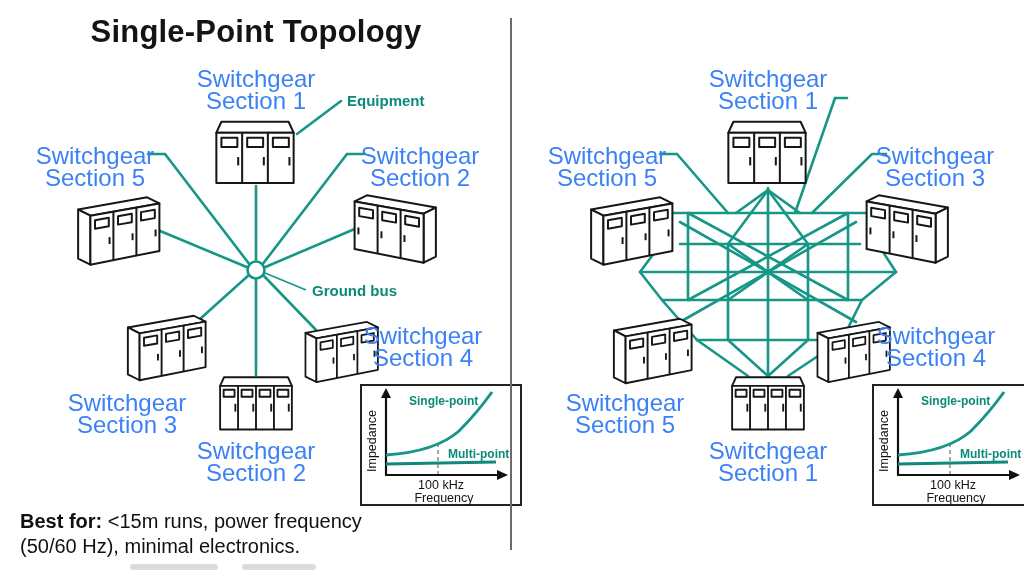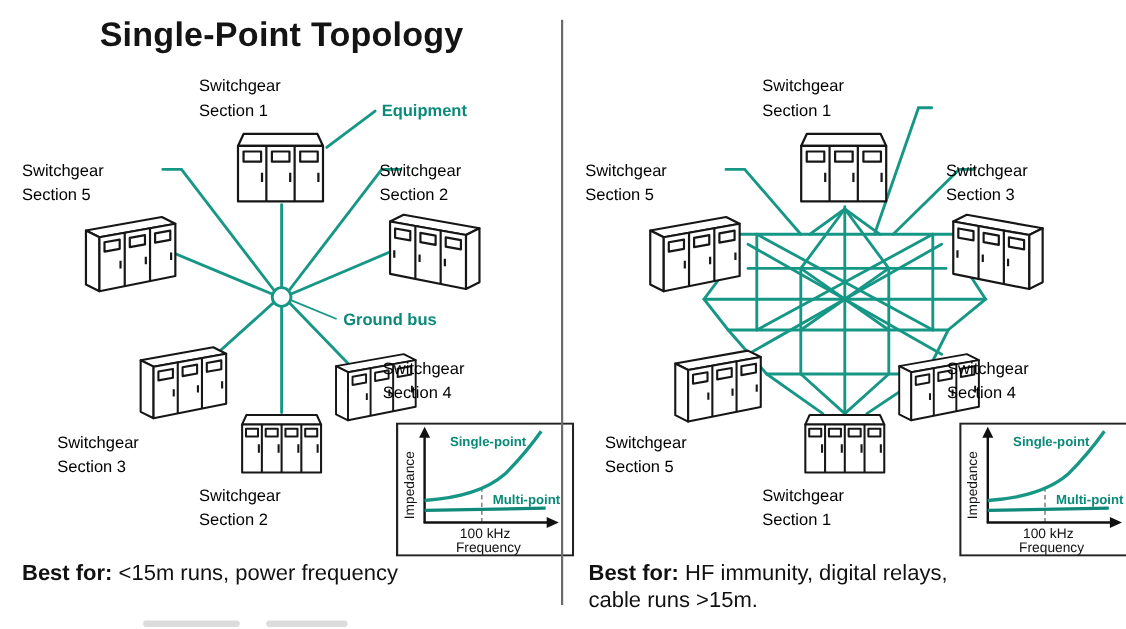--- a/index.html
+++ b/index.html
@@ -4,22 +4,22 @@
 <style>
   html,body{margin:0;padding:0;background:#fff;}
   #stage{position:relative;width:1024px;height:572px;background:#ffffff;overflow:hidden;
          font-family:"Liberation Sans","DejaVu Sans",sans-serif;color:#1a1a1a;}
   .panel{position:absolute;top:0;width:512px;height:440px;}
   .ptitle{position:absolute;top:14px;left:0;width:512px;text-align:center;
           font-size:31px;font-weight:800;color:#141414;letter-spacing:.2px;z-index:3;}
   .lines{position:absolute;left:0;top:0;z-index:1;}
   .cab{position:absolute;z-index:2;}
   .cab.mirror{transform:scaleX(-1);}
-  .nlabel{position:absolute;width:150px;text-align:left;font-size:15px;line-height:22px;
-          color:#000000;z-index:3;}
+  .nlabel{position:absolute;width:150px;text-align:center;font-size:24px;line-height:22px;
+          color:#3b82f6;z-index:3;}
   .callout{position:absolute;font-size:15px;line-height:22px;font-weight:700;
            color:#0b8a79;z-index:3;white-space:nowrap;}
   .bestfor{position:absolute;top:509px;font-size:20px;line-height:25px;color:#111;z-index:3;}
   .bestfor b{font-weight:700;text-align:center;}
   .inset{position:absolute;left:331px;top:384px;z-index:4;padding-left:29px;}
   .divider{position:absolute;left:510px;top:18px;width:2px;height:532px;background:#6b6b6b;z-index:5;}
   .artifact{position:absolute;height:6px;background:#dcdcdc;border-radius:3px;filter:blur(.6px);z-index:0;}
   svg text{font-family:"Liberation Sans","DejaVu Sans",sans-serif;}
 </style>
 </head>
@@ -157,20 +157,21 @@
         <text x="49" y="21" font-size="12" font-weight="600" fill="#0b8a79">Single-point</text>
         <text x="88" y="74" font-size="12" font-weight="600" fill="#0b8a79">Multi-point</text>
         <text x="16" y="88" font-size="12.5" fill="#111" transform="rotate(-90 16 88)">Impedance</text>
         <text x="81" y="105" font-size="12.5" fill="#111" text-anchor="middle">100 kHz</text>
         <text x="84" y="118" font-size="12.5" fill="#111" text-anchor="middle">Frequency</text>
       </svg>
     </div>
 
     <div class="bestfor" style="left:20px">
       <b>Best for:</b><span> &lt;15m runs, power frequency</span><br>
+      <span>(50/60 Hz), minimal electronics.</span>
     </div>
   </div>
 
   <div class="panel" style="left:512px">
 
     <svg class="lines" width="512" height="572">
       <g stroke="#169786" stroke-width="2.6" fill="none" stroke-linecap="round">
         <line x1="158" y1="213" x2="360" y2="213"></line>
         <line x1="168" y1="244" x2="348" y2="244"></line>
         <line x1="128" y1="272" x2="384" y2="272"></line>
@@ -259,24 +260,20 @@
         <path d="M26,71 C56,69 82,62 99,47 C111,35 122,22 132,8" fill="none" stroke="#169786" stroke-width="3"></path>
         <line x1="26" y1="80" x2="136" y2="78" stroke="#10887a" stroke-width="3"></line>
         <text x="49" y="21" font-size="12" font-weight="600" fill="#0b8a79">Single-point</text>
         <text x="88" y="74" font-size="12" font-weight="600" fill="#0b8a79">Multi-point</text>
         <text x="16" y="88" font-size="12.5" fill="#111" transform="rotate(-90 16 88)">Impedance</text>
         <text x="81" y="105" font-size="12.5" fill="#111" text-anchor="middle">100 kHz</text>
         <text x="84" y="118" font-size="12.5" fill="#111" text-anchor="middle">Frequency</text>
       </svg>
     </div>
 
-    <div class="bestfor" style="left:23px">
-      <b>Best for:</b><span> HF immunity, digital relays,</span><br>
-      <span>cable runs &gt;15m.</span>
-    </div>
   </div>
 
   <div class="divider"></div>
 
   <div class="artifact" style="left:130px;top:564px;width:88px"></div>
   <div class="artifact" style="left:242px;top:564px;width:74px"></div>
 
 </div>
 
 </body></html>

